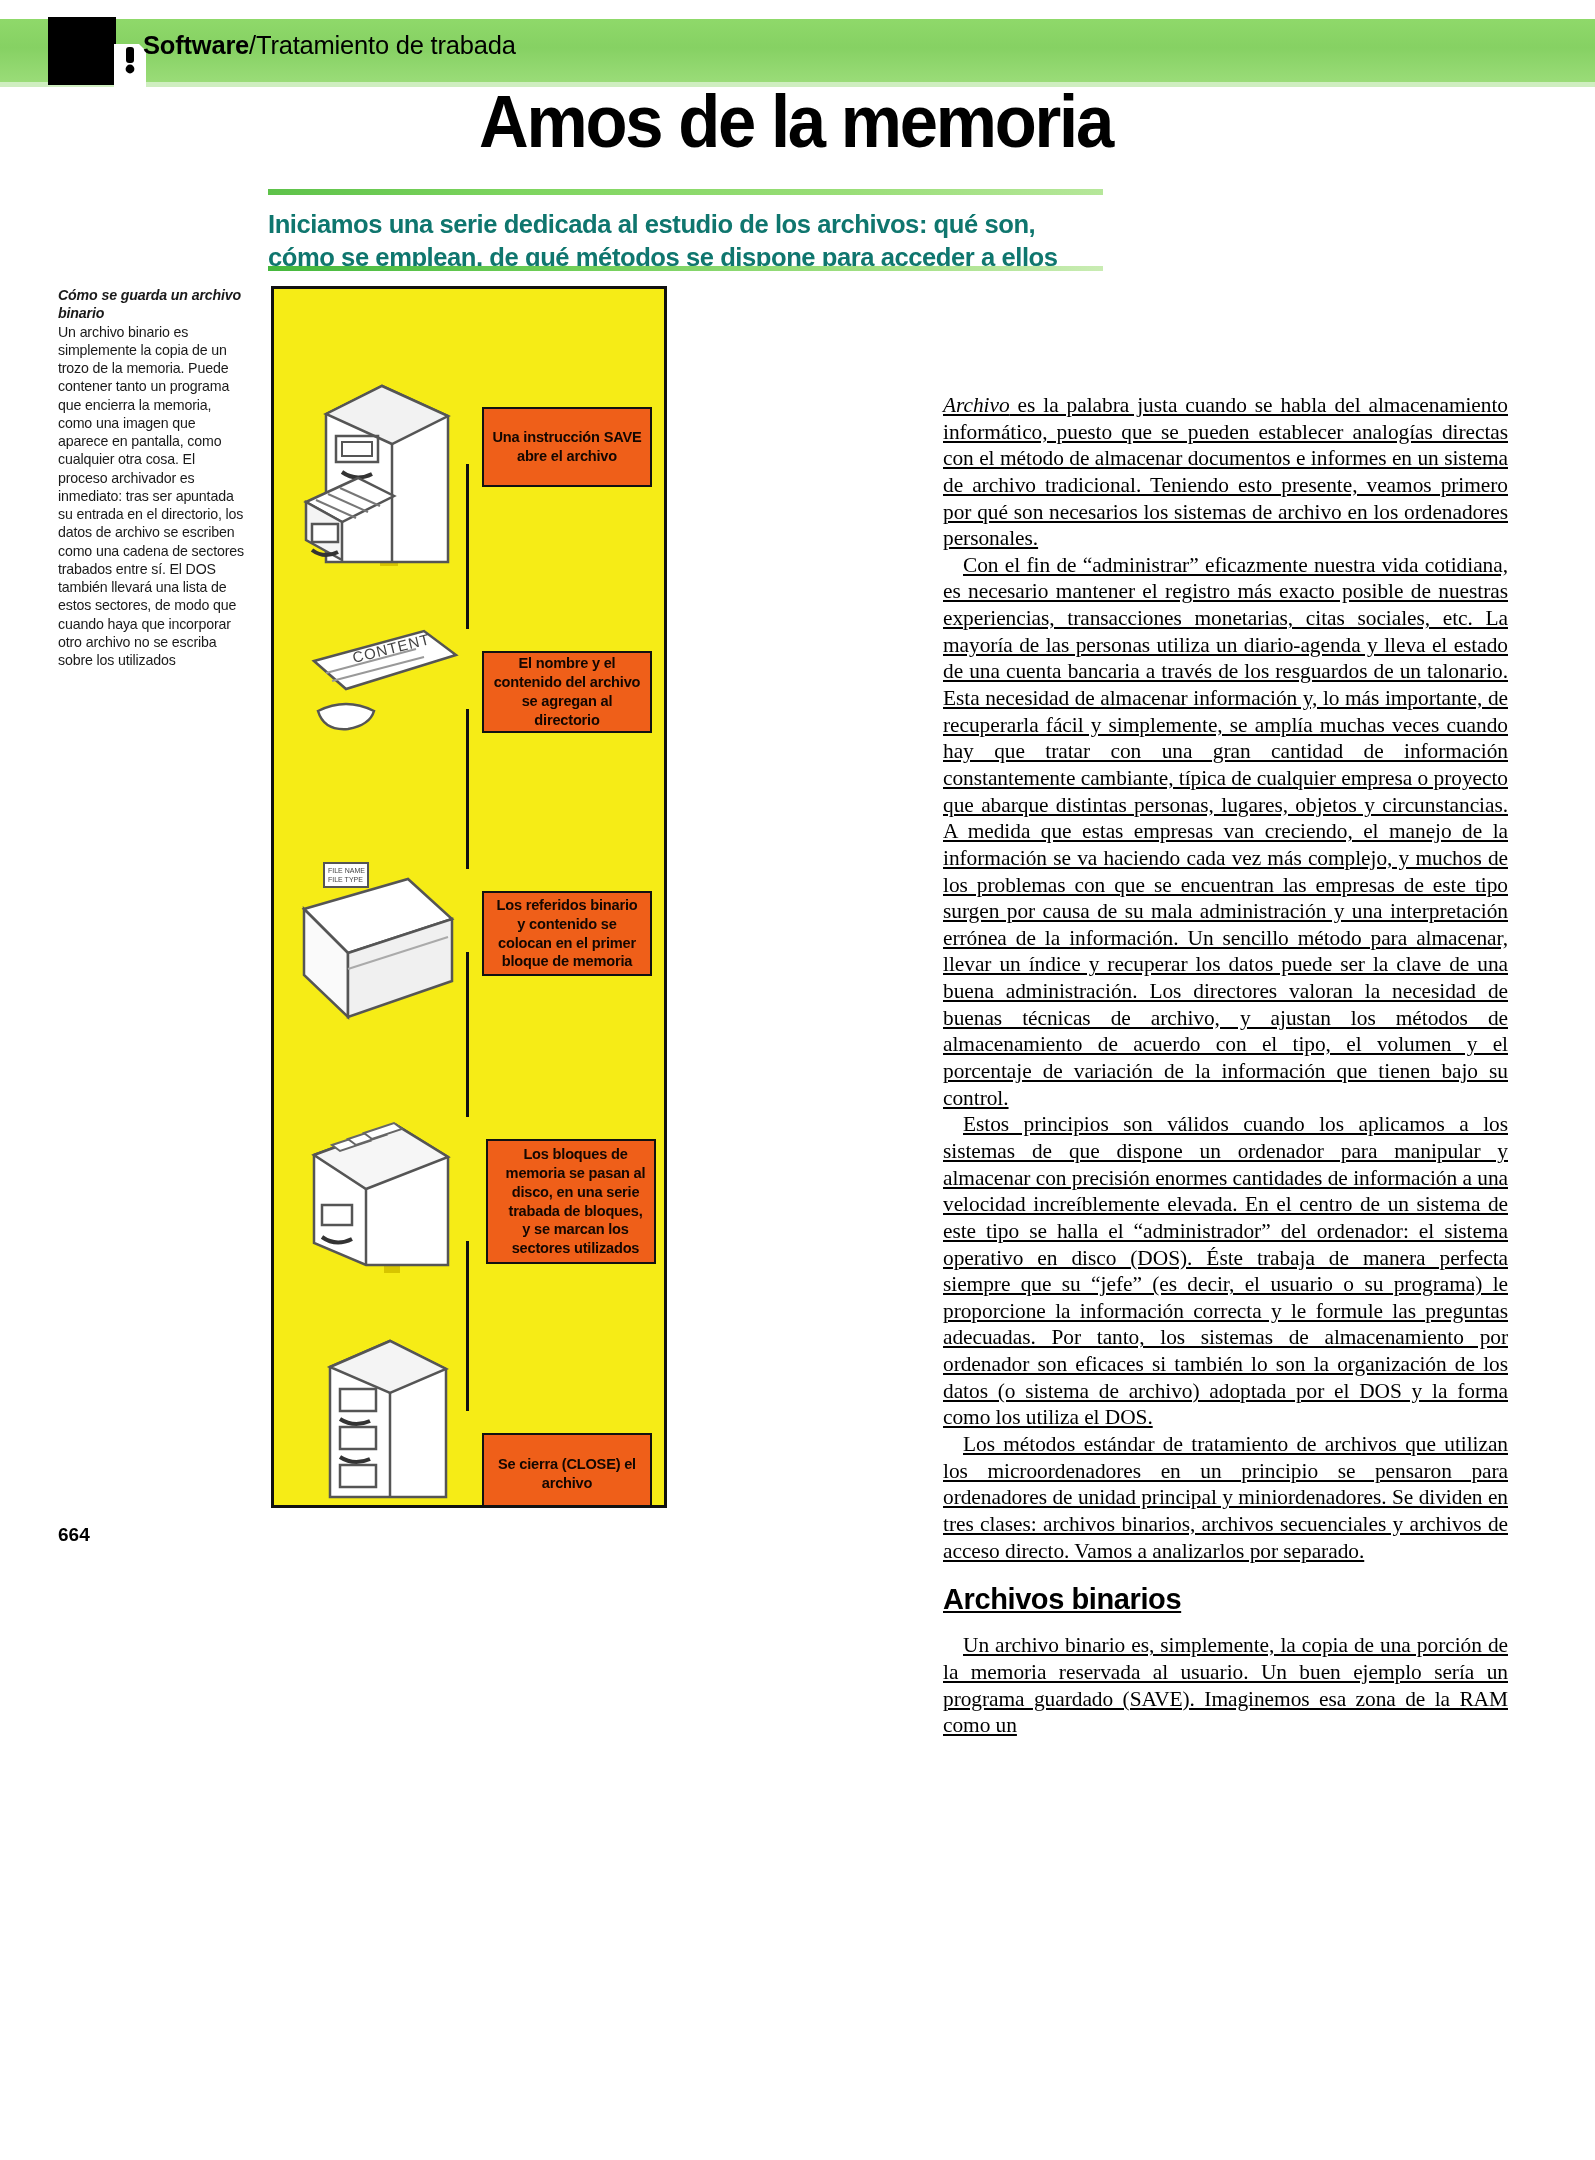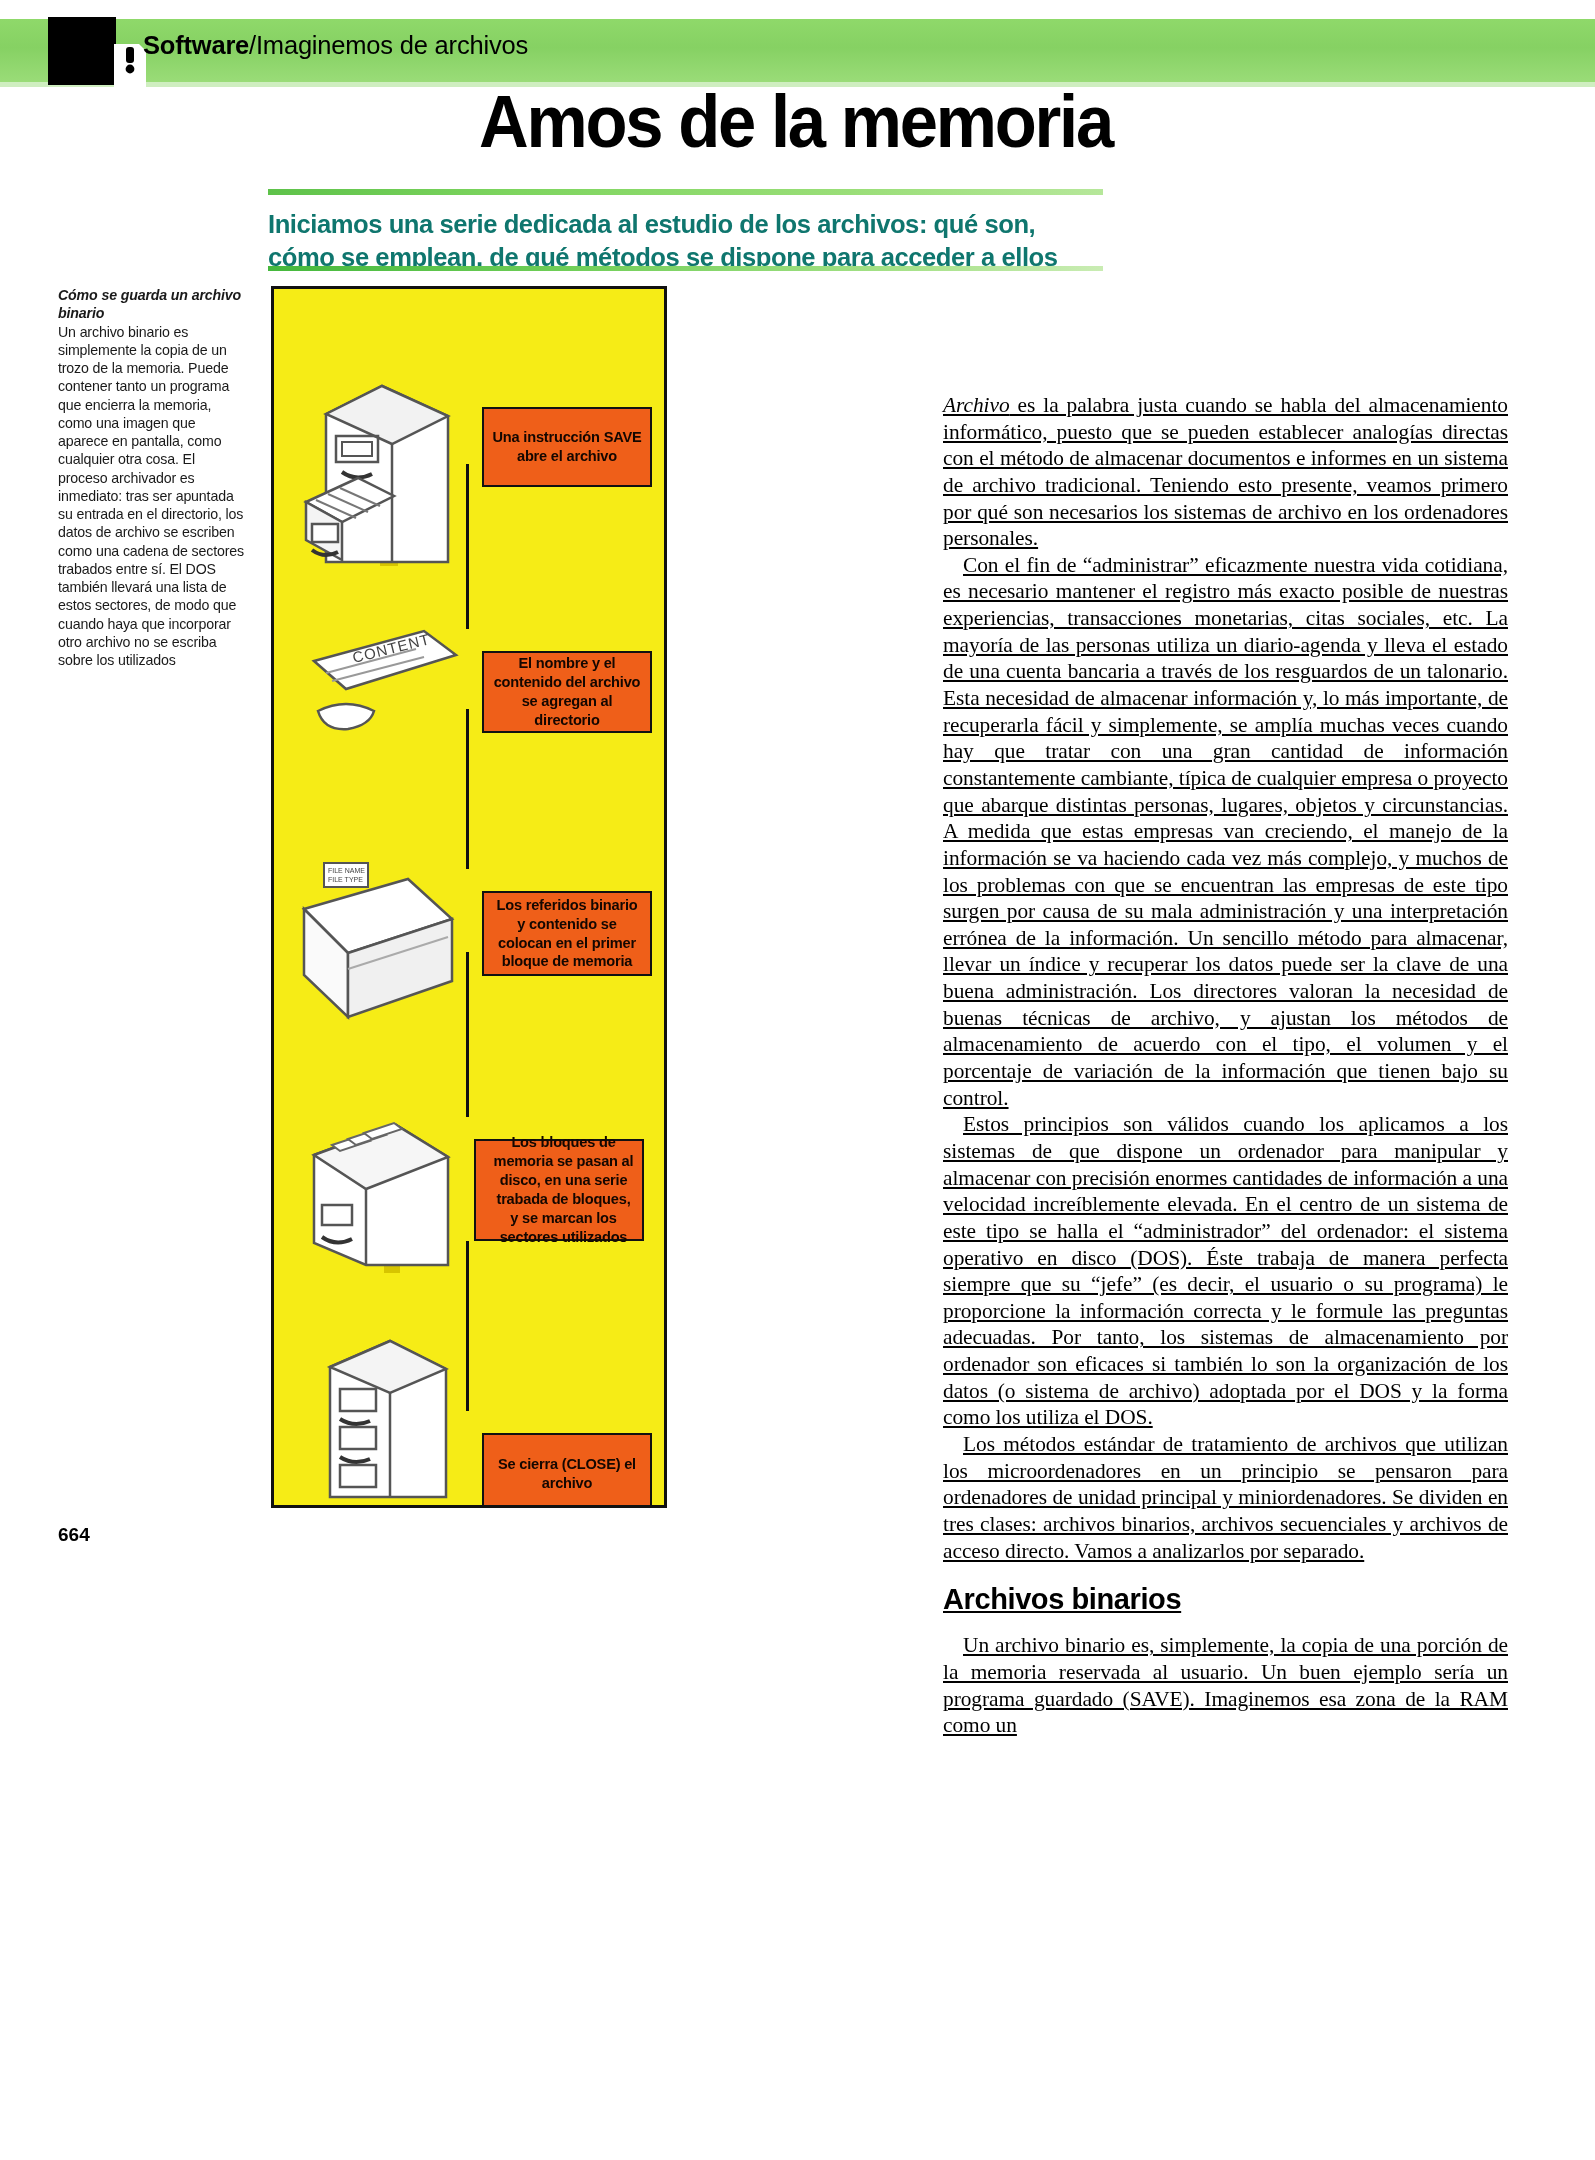--- a/index.html
+++ b/index.html
@@ -119,21 +119,21 @@
 
 <div id="header-badge">
   <svg id="floppy-icon" viewBox="0 0 34 50">
     <path d="M1 1 H26 L33 8 V49 H1 Z" fill="#ffffff"></path>
     <rect x="13" y="4" width="8" height="16" rx="3" fill="#000000"></rect>
     <circle cx="17" cy="26" r="4.4" fill="#000000"></circle>
   </svg>
 </div>
 
 <div id="section-label">
-  <span class="strong">Software</span><span class="sub">/Imaginemos de archivos</span>
+  <span class="strong">Software</span><span class="sub">/Tratamiento de trabada</span>
 </div>
 
 <div id="title-block">
   <h1 id="page-title">Amos de la memoria</h1>
 </div>
 <div id="title-rule"></div>
 
 <div id="subtitle">
   <div>Iniciamos una serie dedicada al estudio de los archivos: qué son,</div>
   <div>cómo se emplean, de qué métodos se dispone para acceder a ellos</div>
@@ -216,21 +216,21 @@
   </div>
 
   <div class="flow-box" style="left:208px;top:340px;width:170px;height:82px;">
     <span>El nombre y el contenido del archivo se agregan al directorio</span>
   </div>
 
   <div class="flow-box" style="left:208px;top:580px;width:170px;height:85px;">
     <span>Los referidos binario y contenido se colocan en el primer bloque de memoria</span>
   </div>
 
-  <div class="flow-box" style="left:200px;top:828px;width:170px;height:102px;padding-left:16px;">
+  <div class="flow-box" style="left:212px;top:828px;width:170px;height:125px;padding-left:16px;">
     <span>Los bloques de memoria se pasan al disco, en una serie trabada de bloques, y se marcan los sectores utilizados</span>
   </div>
 
   <div class="flow-box" style="left:208px;top:1122px;width:170px;height:82px;">
     <span>Se cierra (CLOSE) el archivo</span>
   </div>
 
 </div>
 
 <div id="body-col">

